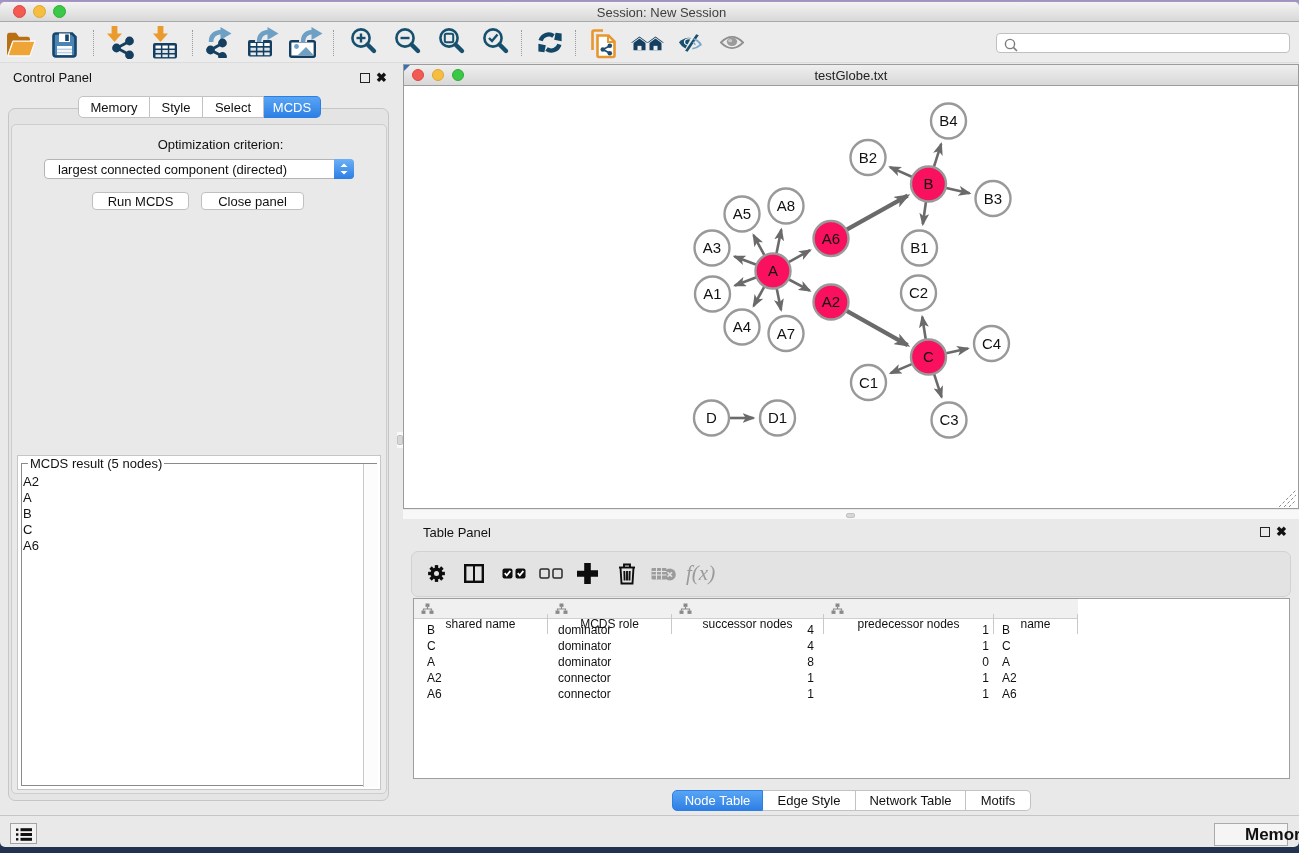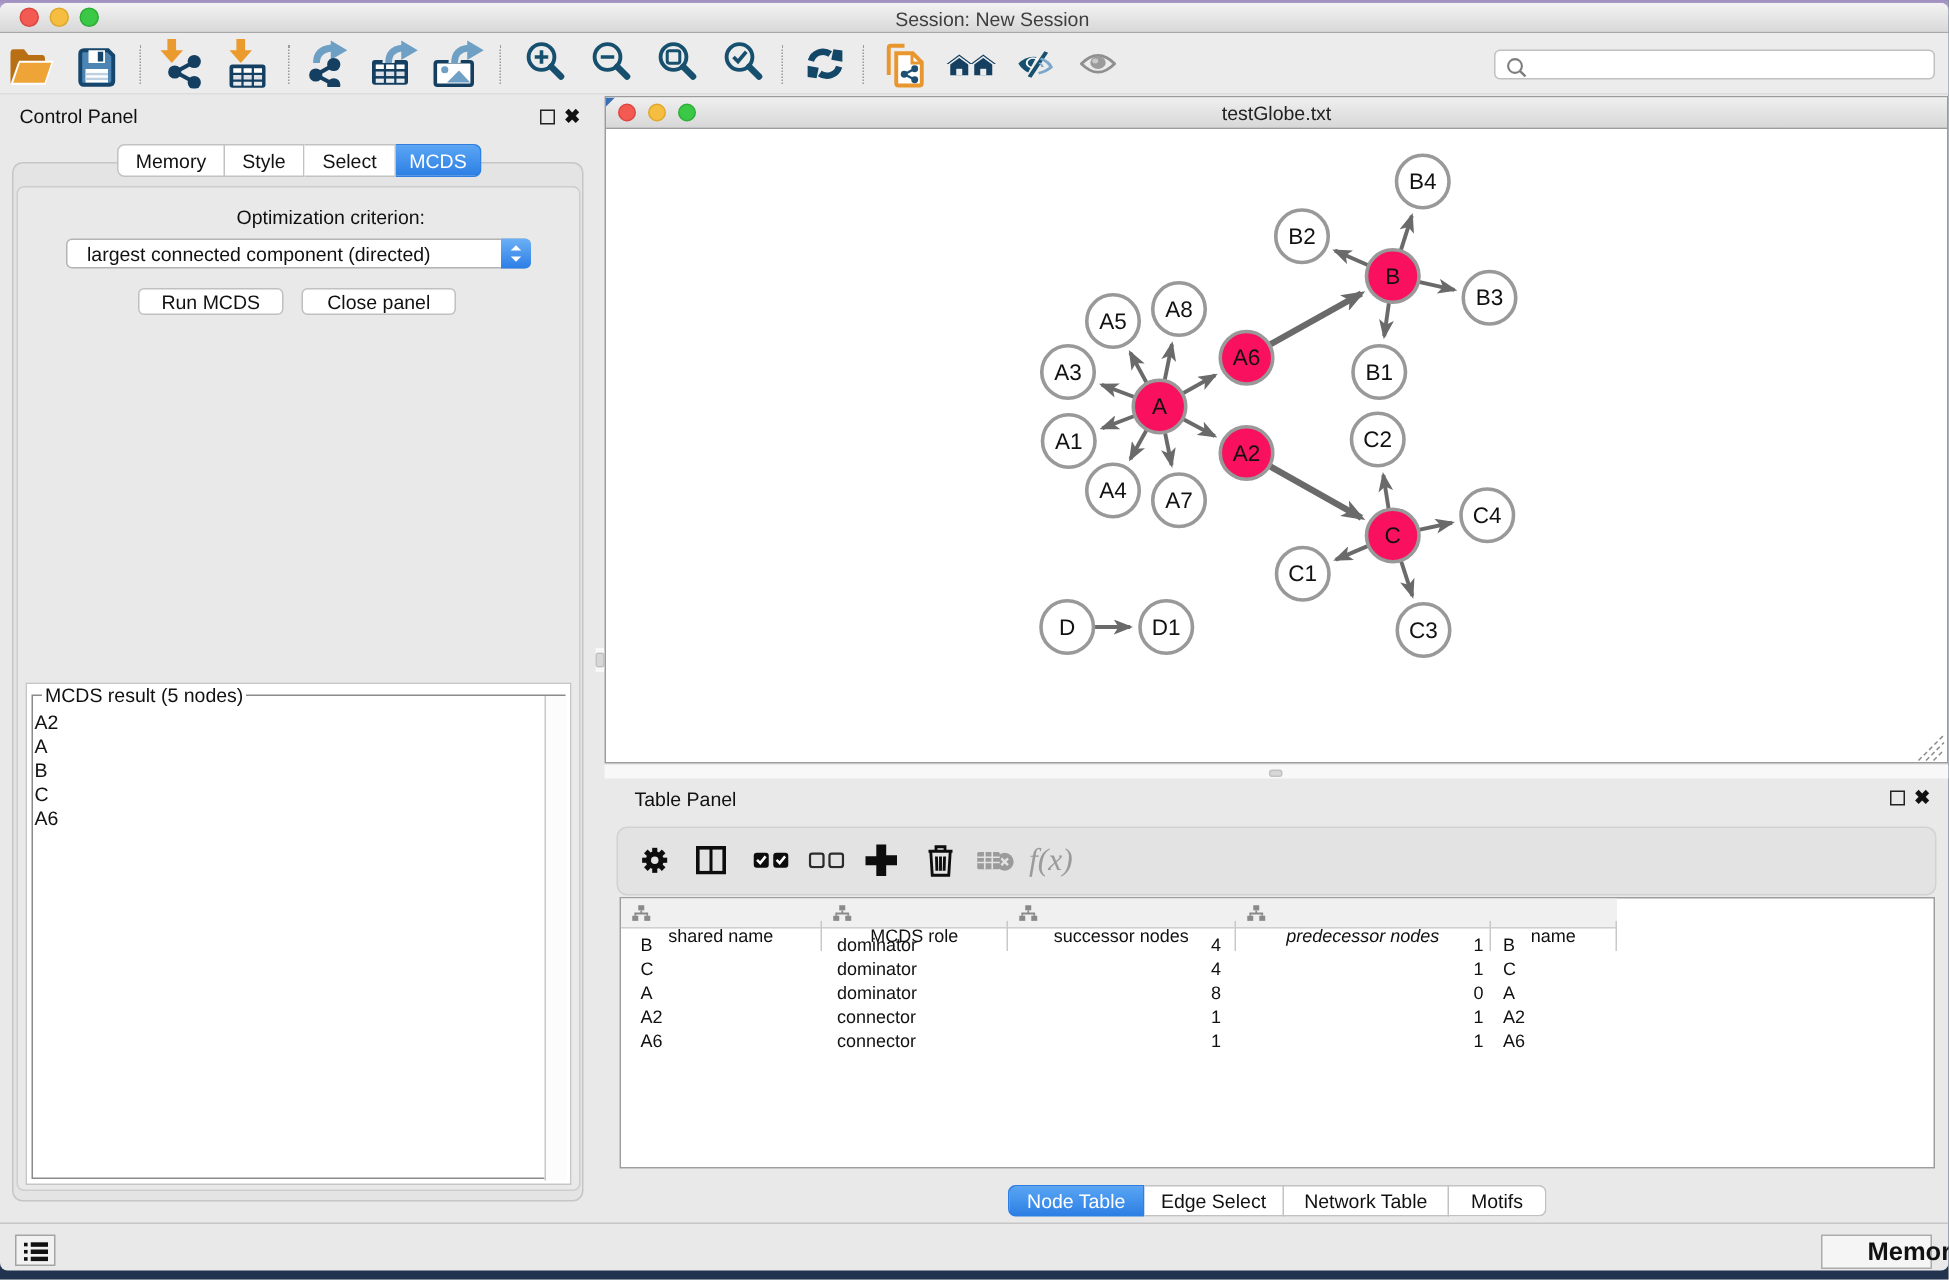--- a/index.html
+++ b/index.html
@@ -428,21 +428,21 @@
         <line x1="21" y1="5.3" x2="16.6" y2="9.7"></line>
       </g>
     </svg>
     <div style="position:absolute; left:274px; top:9px; font-family:'Liberation Serif',serif; font-style:italic; font-size:21px; color:#9b9b9b;">f(x)</div>
   </div>
   <div class="abs" id="tp-table">
     <div id="tp-header">
       <div class="th" style="left:0; width:134px;">shared name</div>
       <div class="th" style="left:134px; width:124px;">MCDS role</div>
       <div class="th" style="left:258px; width:152px;">successor nodes</div>
-      <div class="th" style="left:410px; width:170px;font-style:italic;">predecessor nodes</div>
+      <div class="th" style="left:410px; width:170px;">predecessor nodes</div>
       <div class="th" style="left:580px; width:84px; border-right:1px solid #c9c9c9;">name</div>
     </div>
     <svg class="hdr-ico" style="left:7px;" width="13" height="12" viewBox="0 0 13 12">
       <g fill="#8a8a8a">
         <rect x="4.5" y="0.5" width="4" height="3.4"></rect>
         <rect x="0.5" y="7.5" width="4" height="3.4"></rect>
         <rect x="8.5" y="7.5" width="4" height="3.4"></rect>
         <path d="M6.5 4 V6 M2.5 7.5 V6 H10.5 V7.5" stroke="#8a8a8a" fill="none" stroke-width="1.2"></path>
       </g>
     </svg>
@@ -472,21 +472,21 @@
     </svg>
     <div class="td" style="left:13px; top:23px;">B<br>C<br>A<br>A2<br>A6</div>
     <div class="td" style="left:144px; top:23px;">dominator<br>dominator<br>dominator<br>connector<br>connector</div>
     <div class="td" style="left:330px; top:23px; width:70px; text-align:right;">4<br>4<br>8<br>1<br>1</div>
     <div class="td" style="left:505px; top:23px; width:70px; text-align:right;">1<br>1<br>0<br>1<br>1</div>
     <div class="td" style="left:588px; top:23px;">B<br>C<br>A<br>A2<br>A6</div>
   </div>
 
   <div class="tabrow" style="left:672px; top:790px;">
     <div class="tab first sel" style="width:91px; height:21px;">Node Table</div>
-    <div class="tab" style="width:93px; height:21px;">Edge Select</div>
+    <div class="tab" style="width:93px; height:21px;">Edge Style</div>
     <div class="tab" style="width:110px; height:21px;">Network Table</div>
     <div class="tab last" style="width:65px; height:21px;">Motifs</div>
   </div>
   <div class="abs" id="statusline"></div>
   <div class="abs" id="listbtn">
     <svg style="position:absolute; left:5px; top:4px;" width="16" height="13" viewBox="0 0 16 13">
       <g fill="#111">
         <rect x="0" y="0.5" width="2.4" height="2.4"></rect>
         <rect x="4.5" y="0.2" width="11.5" height="3"></rect>
         <rect x="0" y="5.3" width="2.4" height="2.4"></rect>

